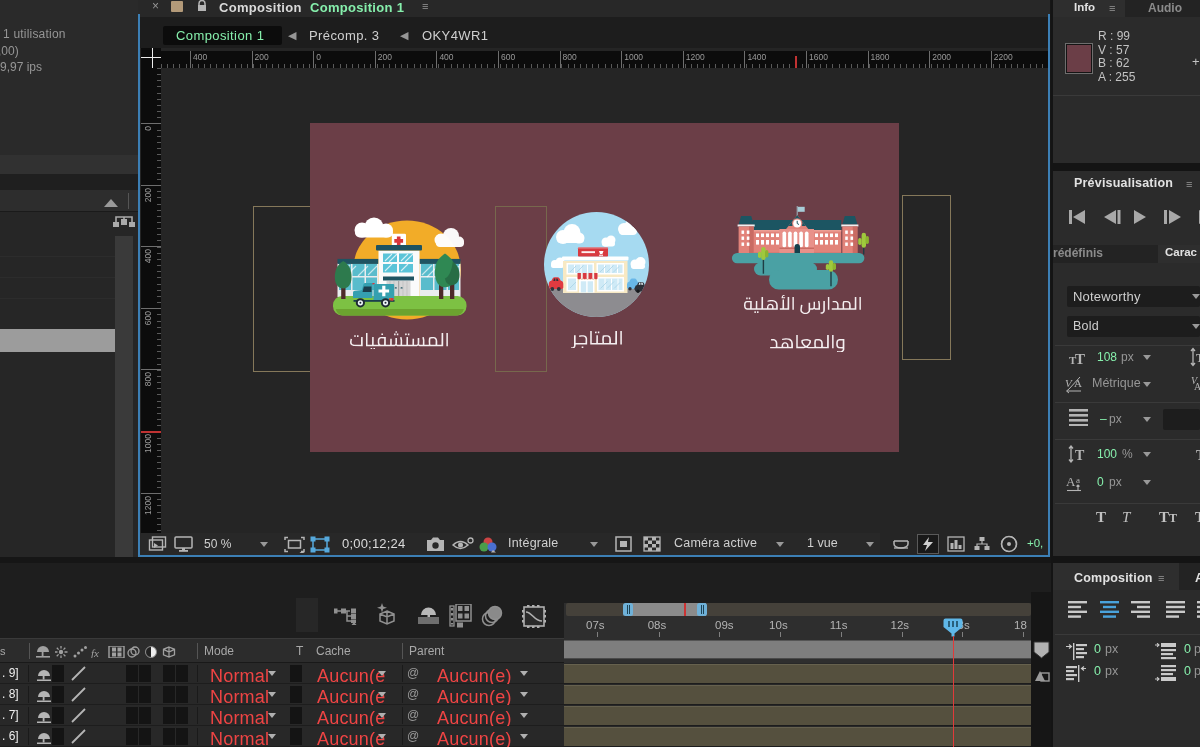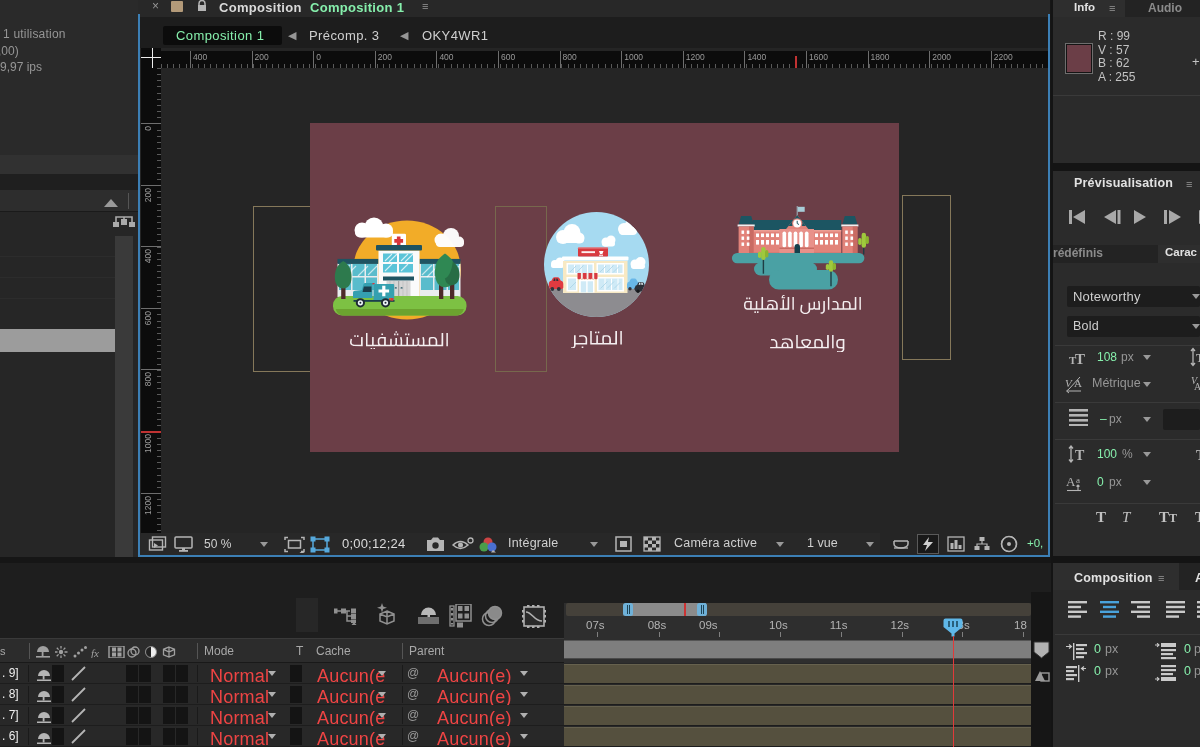--- a/index.html
+++ b/index.html
@@ -857,21 +857,21 @@
     <div class="ab" style="left:59px;top:11px;width:10px;height:13px;background:#6fb1d8;border-radius:2.5px"></div>
     <div class="ab" style="left:62.5px;top:13px;width:1.2px;height:9px;background:#1c4355"></div>
       <div class="ab" style="left:65px;top:13px;width:1.2px;height:9px;background:#1c4355"></div>
     <div class="ab" style="left:133px;top:11px;width:10px;height:13px;background:#6fb1d8;border-radius:2.5px"></div>
     <div class="ab" style="left:136.5px;top:13px;width:1.2px;height:9px;background:#1c4355"></div>
       <div class="ab" style="left:139px;top:13px;width:1.2px;height:9px;background:#1c4355"></div>
     <div class="tlab" style="left:22px">07s</div>
       <div class="ttick" style="left:33px"></div>
     <div class="tlab" style="left:83.7px">08s</div>
       <div class="ttick" style="left:94.7px"></div>
-    <div class="tlab" style="left:135px">09s</div>
+    <div class="tlab" style="left:151px">09s</div>
       <div class="ttick" style="left:155.4px"></div>
     <div class="tlab" style="left:205.1px">10s</div>
       <div class="ttick" style="left:216.1px"></div>
     <div class="tlab" style="left:265.8px">11s</div>
       <div class="ttick" style="left:276.8px"></div>
     <div class="tlab" style="left:326.5px">12s</div>
       <div class="ttick" style="left:337.5px"></div>
     <div class="tlab" style="left:387.2px">13s</div>
       <div class="ttick" style="left:398.2px"></div>
     <div class="tlab" style="left:450px">18</div>

